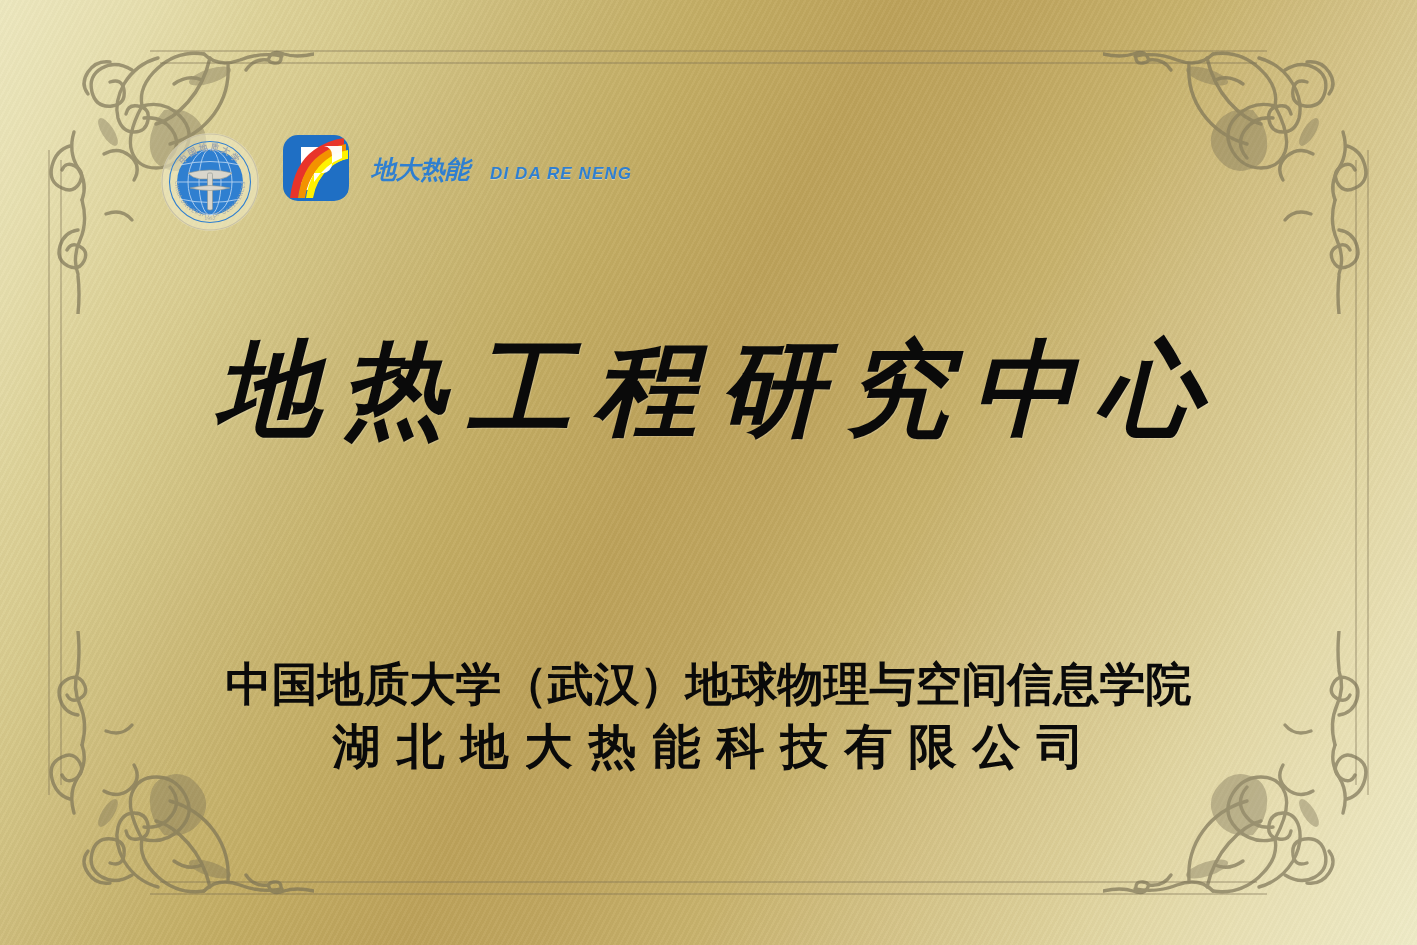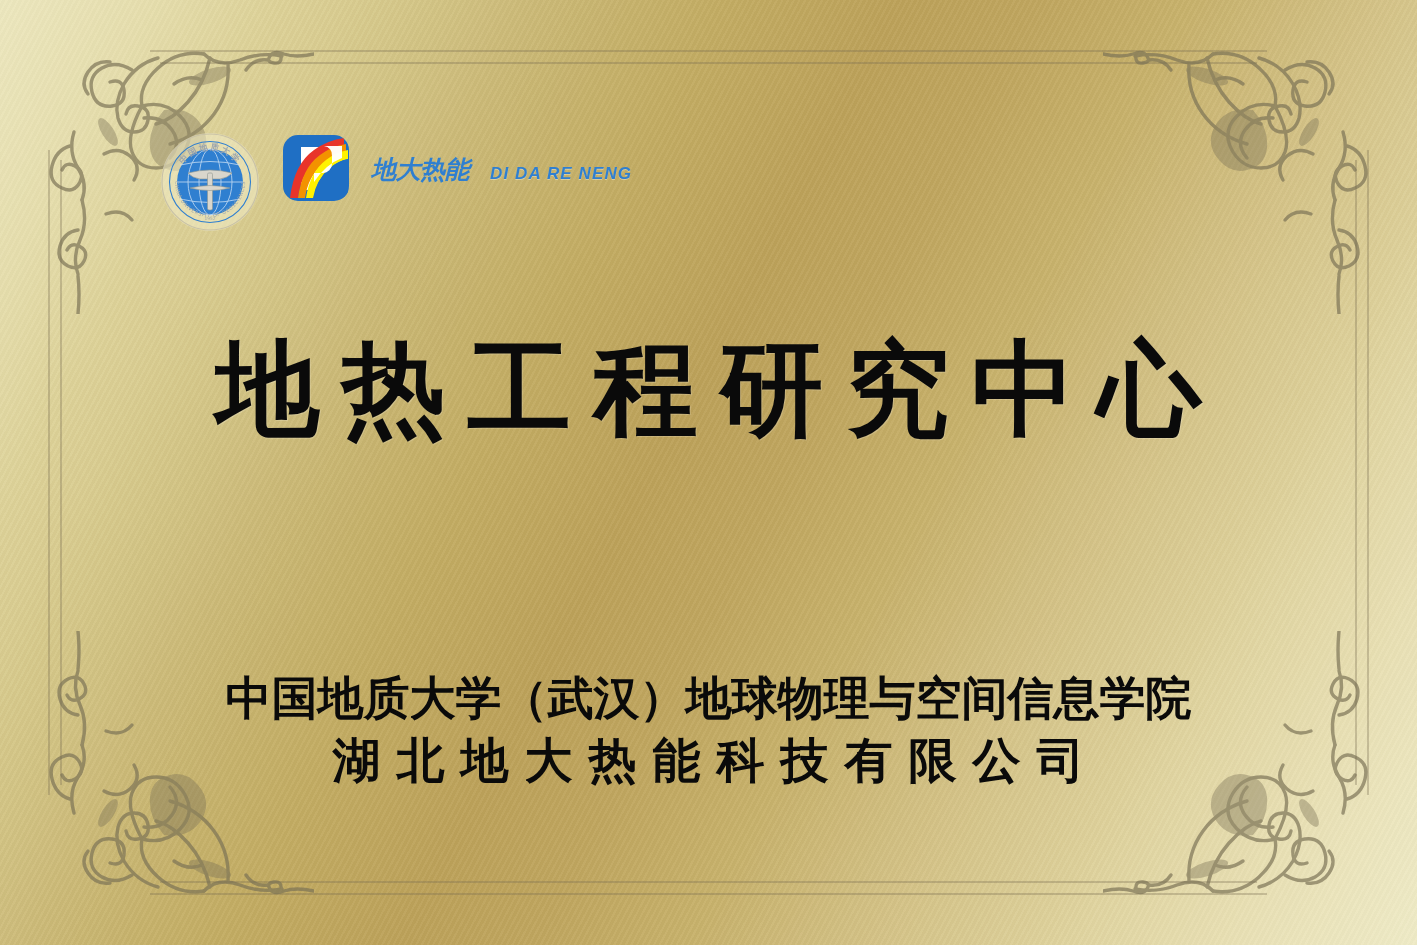--- a/index.html
+++ b/index.html
@@ -101,24 +101,25 @@
     text-align:center;
     font-family:"DejaVu Sans", sans-serif;
     font-weight:bold;
     font-size:104px;
     line-height:112px;
     letter-spacing:22px;
     text-indent:22px;
     color:#0a0a0a;
     text-shadow:1px 1px 0 rgba(255,255,255,.18);
     white-space:nowrap;
+    font-style:italic;
   }
 
   #subtitles {
-    position:absolute; top:670px; left:0; width:1417px;
+    position:absolute; top:656px; left:0; width:1417px;
     text-align:center;
   }
   #sub-line-1 {
     font-family:"DejaVu Sans", sans-serif;
     font-weight:bold;
     font-size:46px;
     line-height:56px;
     letter-spacing:0px;
     color:#0a0a0a;
     white-space:nowrap;

